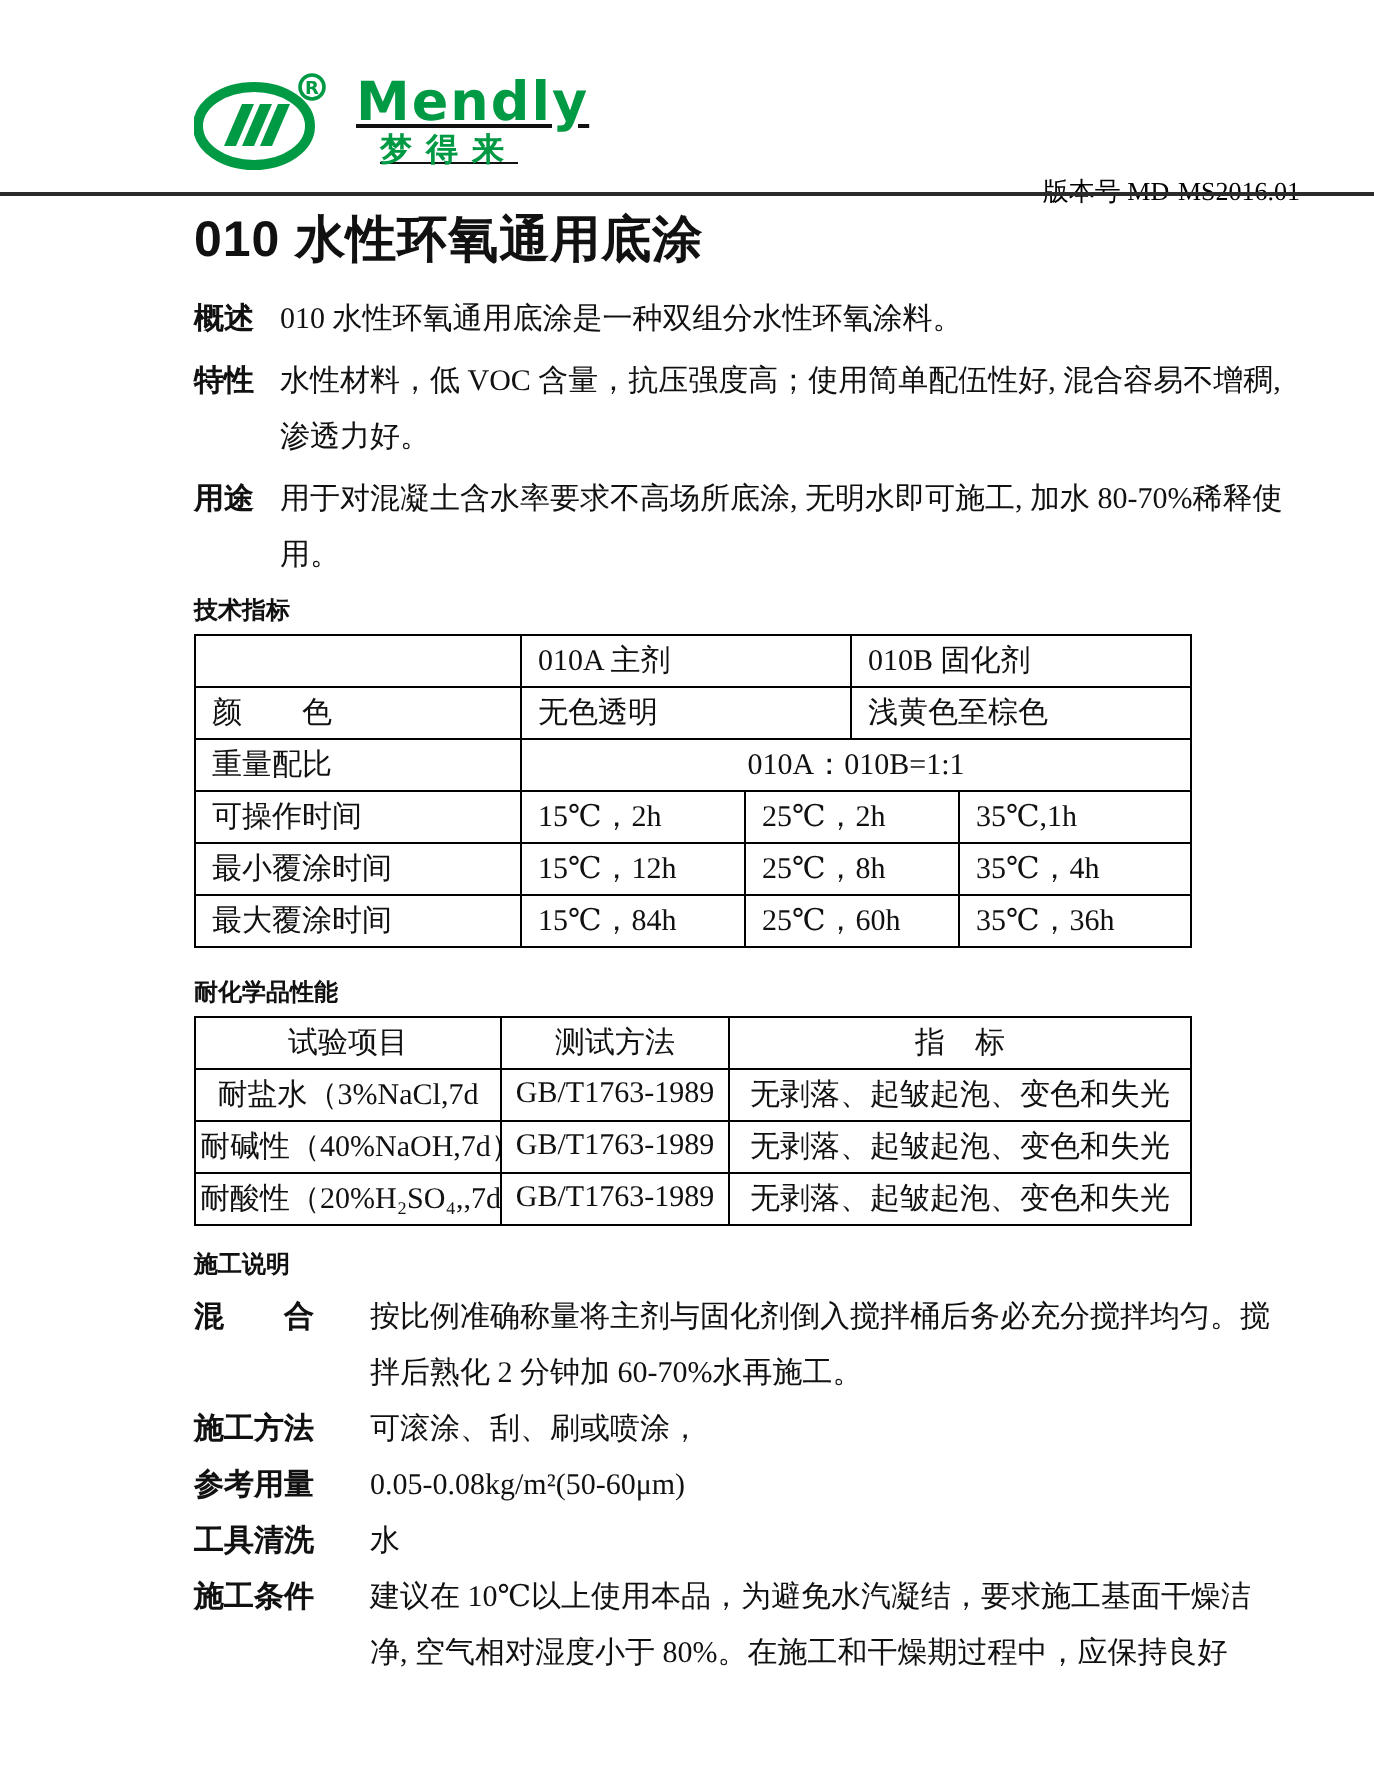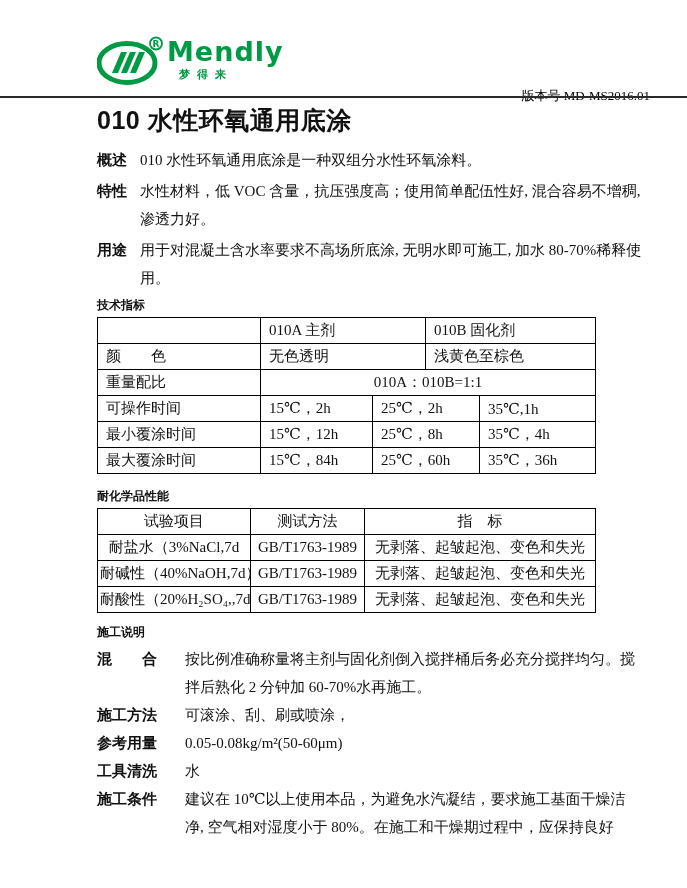--- a/index.html
+++ b/index.html
@@ -10,29 +10,29 @@
     width: 687px; height: 888px;
     margin: 0 auto;
     background: #ffffff;
     font-family: "Liberation Serif", "DejaVu Serif", serif;
     color: var(--ink);
     overflow: hidden;
   }
   
   .logo { position: absolute; left: 97px; top: 36px; display: flex; align-items: flex-start; }
   .logo-mark { width: 68px; height: 52px; }
-  .logo-texts { margin-left: 2px; padding-top: 2px; }
+  .logo-texts { margin-left: 13px; padding-top: 2px; text-decoration: underline; }
   .brand-name {
     font-family: "DejaVu Sans", "Liberation Sans", sans-serif;
     font-weight: bold; font-size: 27px; line-height: 28px;
     color: var(--brand); letter-spacing: 1px;
   }
   .brand-cn {
     font-family: "DejaVu Sans", "Liberation Sans", sans-serif;
-    font-weight: bold; font-size: 11px; line-height: 18px;
+    font-weight: bold; font-size: 16px; line-height: 18px;
     color: var(--brand); letter-spacing: 7px; margin-left: 12px;
   }
   .version {
     position: absolute; right: 37px; top: 87px;
     font-size: 13px; color: #000000;
   }
   .header-rule {
     position: absolute; left: 0; right: 0; top: 96px;
     height: 2px; background: #2b2b2b;
   }

